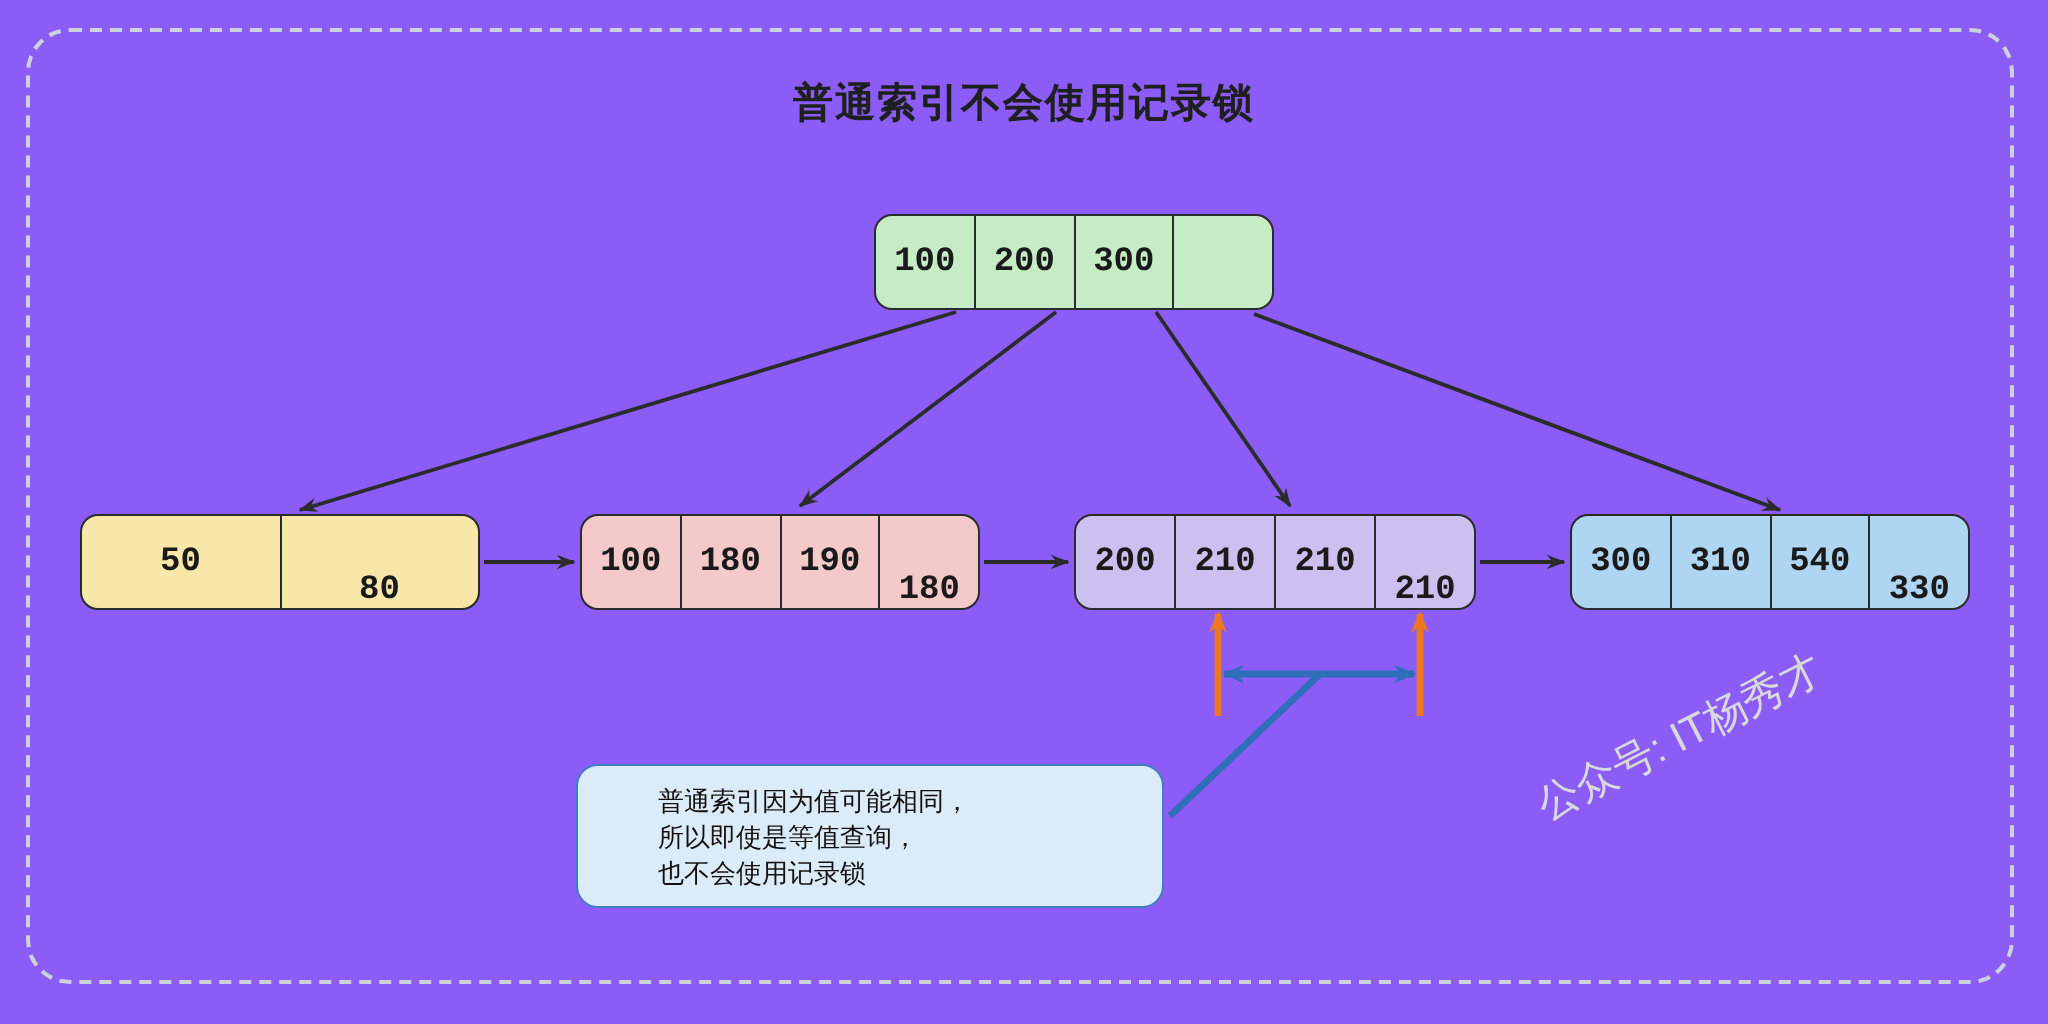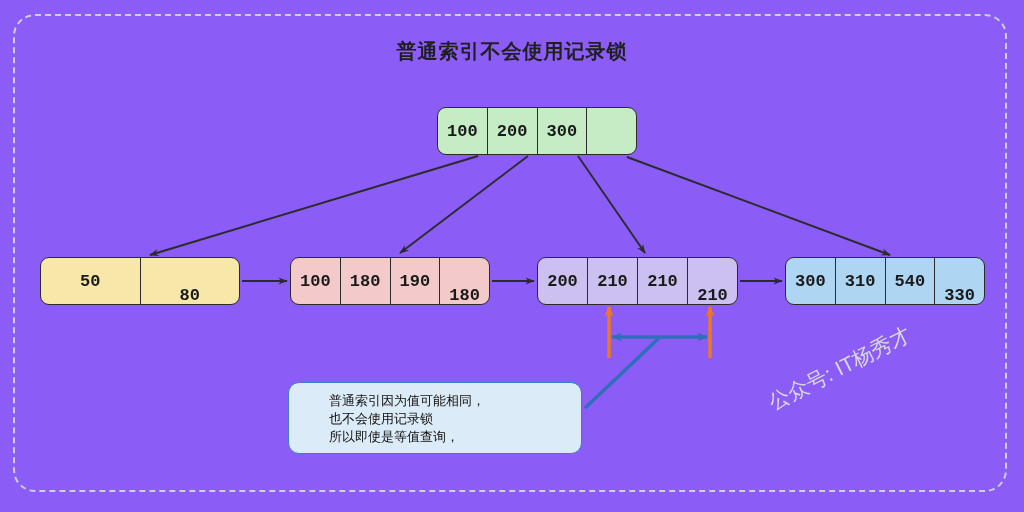--- a/index.html
+++ b/index.html
@@ -189,19 +189,19 @@
 
   <div class="node lf3" id="leaf-3">
     <div class="cell">300</div>
     <div class="cell">310</div>
     <div class="cell">540</div>
     <div class="cell">330</div>
   </div>
 
   <div class="callout">
     <div class="callout-line">普通索引因为值可能相同，</div>
+    <div class="callout-line">所以即使是等值查询，</div>
     <div class="callout-line">也不会使用记录锁</div>
-    <div class="callout-line">所以即使是等值查询，</div>
   </div>
 
   <div class="watermark">公众号: IT杨秀才</div>
 
 </div>
 
 </body></html>

